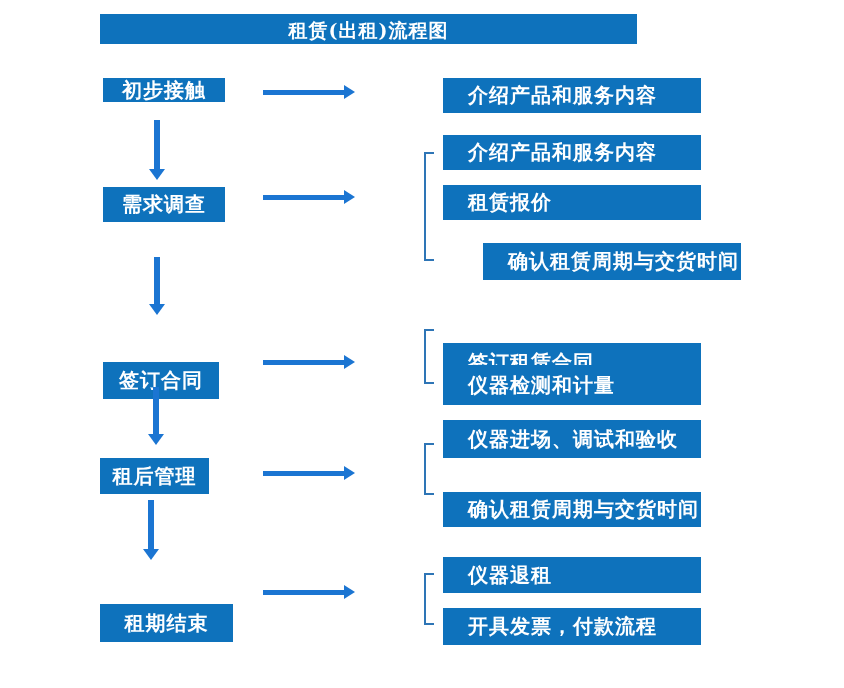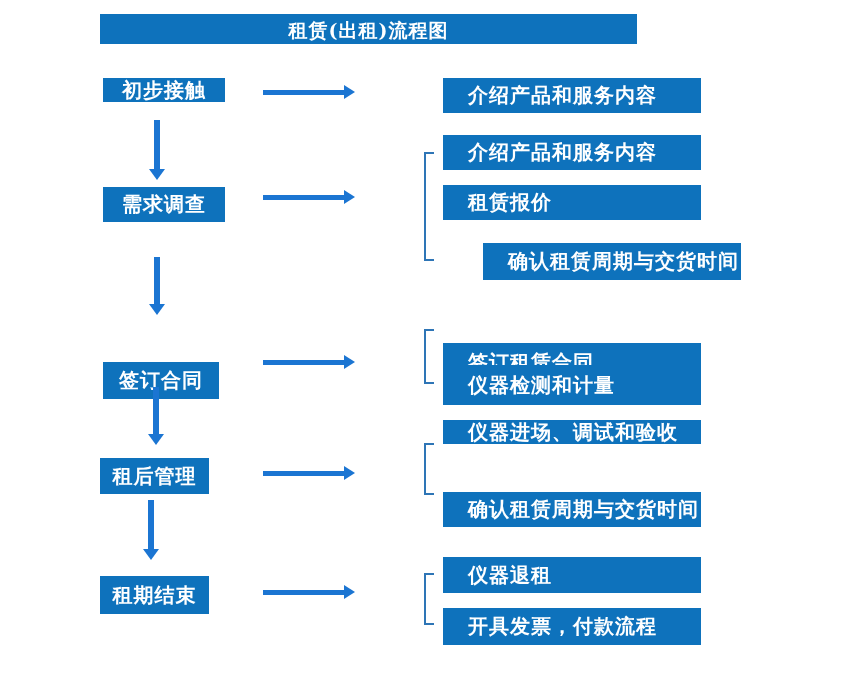--- a/index.html
+++ b/index.html
@@ -19,30 +19,30 @@
     font-weight:bold;font-size:20px;letter-spacing:1px;
     display:flex;align-items:center;justify-content:center;
     white-space:nowrap;box-sizing:border-box;
   }
   .titlebar{left:100px;top:14px;width:537px;height:30px;font-size:19px;align-items:flex-end;}
   
   .s1{left:103px;top:78px;width:122px;height:24px;}
   .s2{left:103px;top:187px;width:122px;height:35px;}
   .s3{left:103px;top:362px;width:116px;height:37px;}
   .s4{left:100px;top:458px;width:109px;height:36px;}
-  .s5{left:100px;top:576px;width:109px;height:38px;}
+  .s5{left:100px;top:604px;width:133px;height:38px;}
   
   .detail{left:443px;width:258px;justify-content:flex-start;padding-left:25px;}
   .d1{top:78px;height:35px;}
   .d2{top:135px;height:35px;}
   .d3{top:185px;height:35px;}
   .d4{top:243px;height:37px;margin-left:40px;}
   .d5{top:310px;height:38px;margin-top:33px;}
   .d6{top:365px;height:40px;}
-  .d7{top:420px;height:24px;}
+  .d7{top:420px;height:38px;}
   .d8{top:492px;height:35px;}
   .d9{top:557px;height:36px;}
   .d10{top:608px;height:37px;}
   
   .harrow{position:absolute;left:263px;width:92px;height:14px;display:flex;align-items:center;}
   .harrow .shaft{height:5px;flex:1;background:var(--arrow-blue);}
   .harrow .head{width:0;height:0;border-left:11px solid var(--arrow-blue);
     border-top:7px solid transparent;border-bottom:7px solid transparent;}
   .h1{top:85px;} .h2{top:190px;} .h3{top:355px;} .h4{top:466px;} .h5{top:585px;}
   

